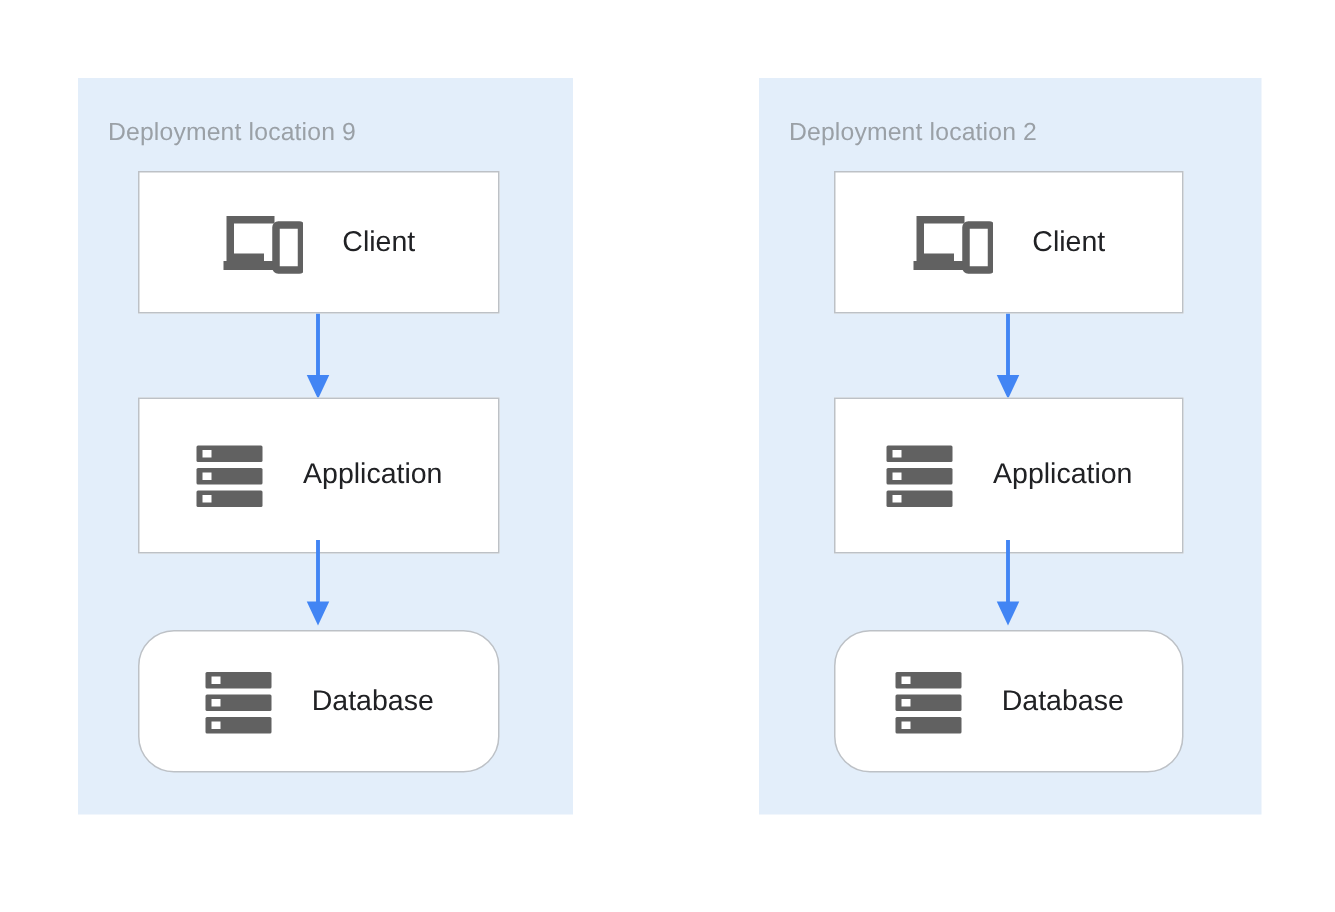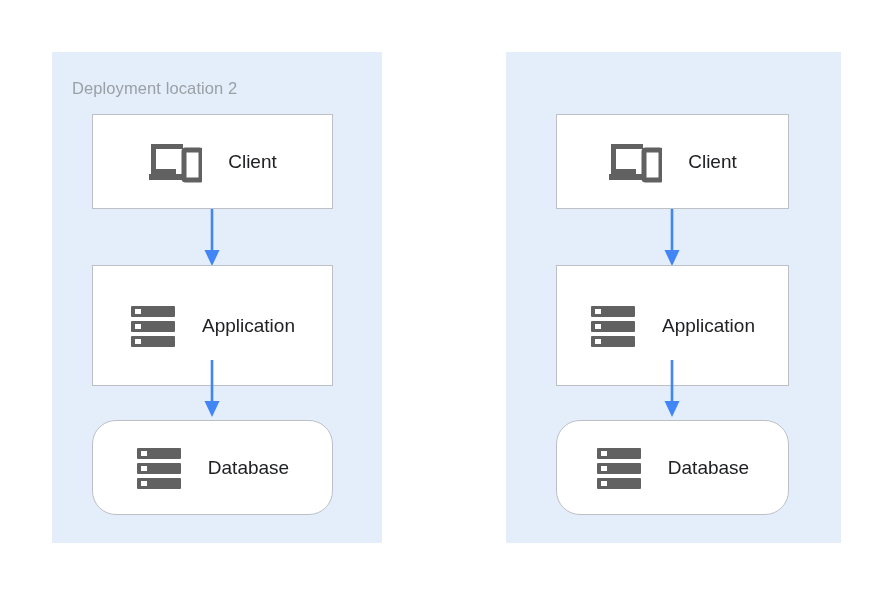--- a/index.html
+++ b/index.html
@@ -51,21 +51,21 @@
     display: flex;
     flex-direction: row;
     align-items: center;
     justify-content: center;
     gap: 26px;
   }
   .panel.left .node  { left: 40px; width: 241px; }
   .panel.right .node { left: 50px; width: 233px; }
 
   .node.row-client   { top: 62px;  height: 95px; }
-  .node.row-app      { top: 213px; height: 121px; }
+  .node.row-app      { top: 213px; height: 104px; }
   .node.row-database { top: 368px; height: 95px; border-radius: 24px; }
 
   .node-label {
     font-size: 19px;
     line-height: 22px;
     color: #202124;
     white-space: nowrap;
   }
 
   
@@ -88,21 +88,21 @@
   .arrow.a2 { top: 308px; }
   .arrow svg { display: block; }
 </style>
 </head>
 <body>
 
 <div id="canvas">
 
   <div class="panel left">
 
-    <div class="panel-title">Deployment location 2</div>
+    <div class="panel-title">Deployment location 9</div>
 
     <div class="node row-client">
       <span class="icon">
         <svg width="54" height="42" viewBox="0 0 54 42" aria-hidden="true">
 
           <path d="M3 3 h32 v5 H8 v20 h20 v5 H3 Z" fill="#616161"></path>
           <rect x="1" y="33" width="34" height="6" fill="#616161"></rect>
 
           <rect x="36" y="9" width="17" height="30" rx="1.5" fill="none" stroke="#616161" stroke-width="5"></rect>
         </svg>
@@ -148,20 +148,21 @@
           <rect x="1" y="33" width="44" height="11" rx="1" fill="#616161"></rect>
           <rect x="5" y="36" width="6" height="5" fill="#ffffff"></rect>
         </svg>
       </span>
       <span class="node-label">Database</span>
     </div>
   </div>
 
   <div class="panel right">
 
+    <div class="panel-title">Deployment location 2</div>
 
     <div class="node row-client">
       <span class="icon">
         <svg width="54" height="42" viewBox="0 0 54 42" aria-hidden="true">
           <path d="M3 3 h32 v5 H8 v20 h20 v5 H3 Z" fill="#616161"></path>
           <rect x="1" y="33" width="34" height="6" fill="#616161"></rect>
           <rect x="36" y="9" width="17" height="30" rx="1.5" fill="none" stroke="#616161" stroke-width="5"></rect>
         </svg>
       </span>
       <span class="node-label">Client</span>

